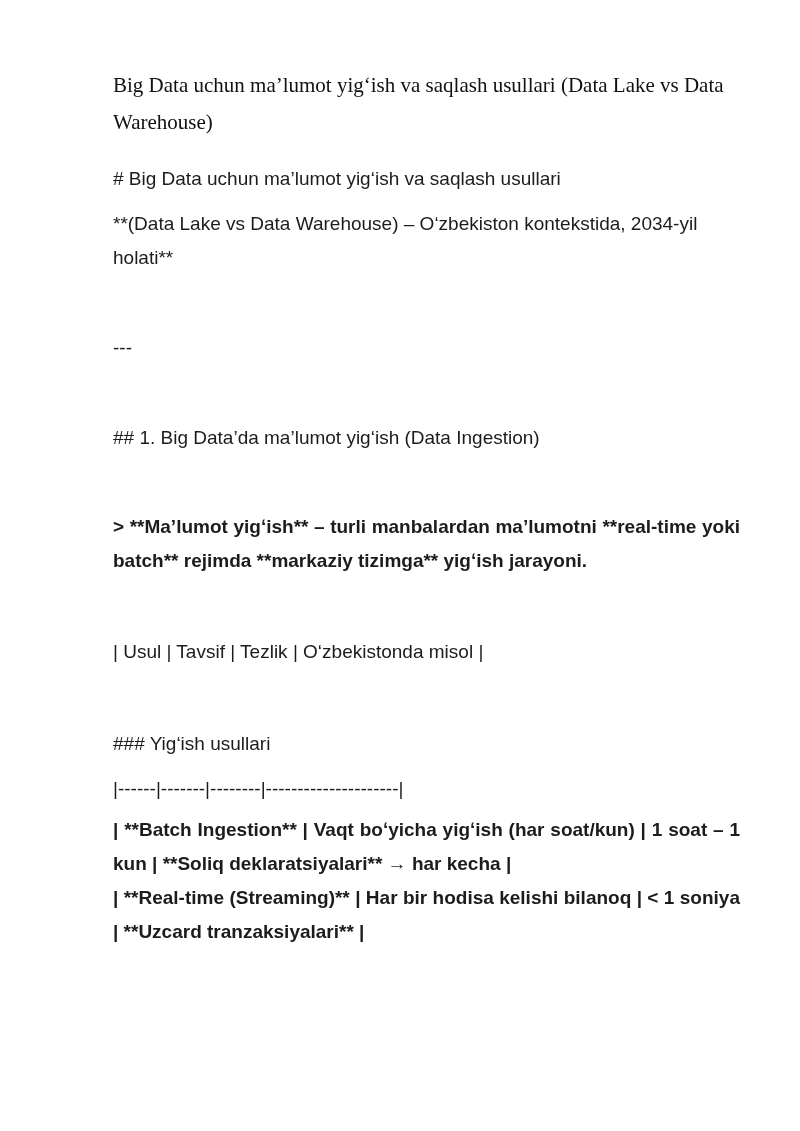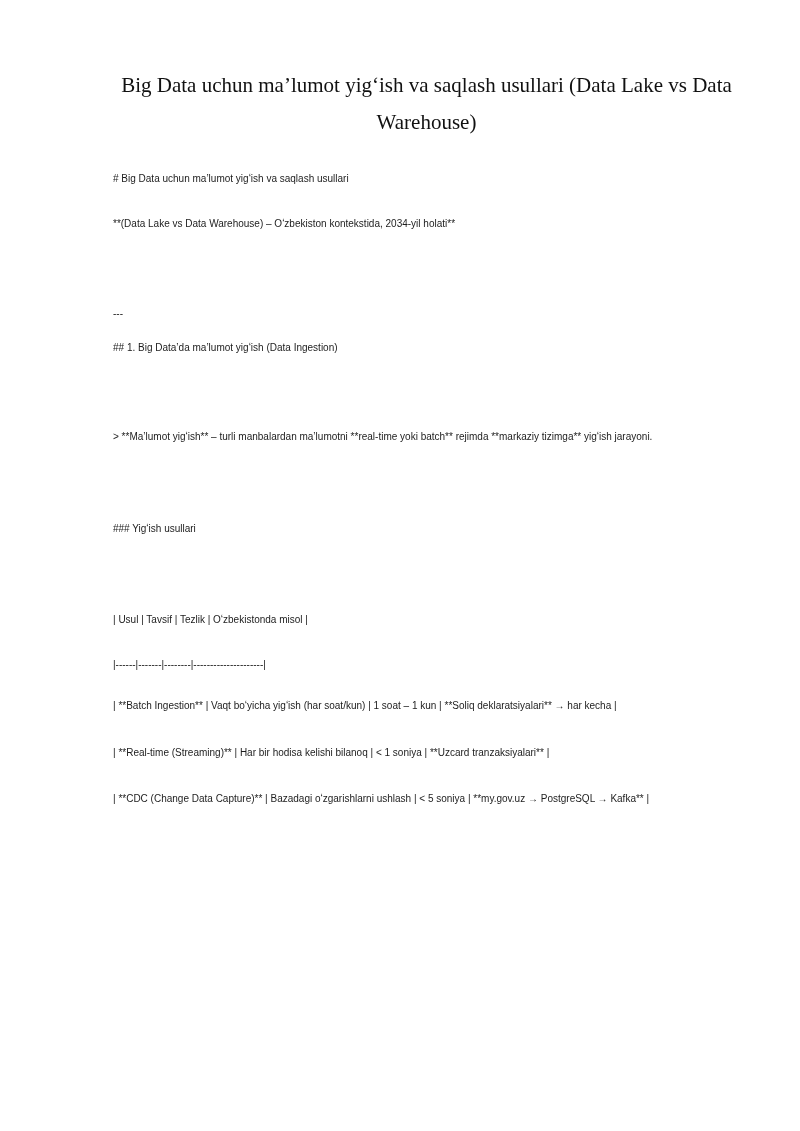--- a/index.html
+++ b/index.html
@@ -20,56 +20,55 @@
     left: 113px;
     top: 0;
     width: 627px;
   }
   .doc-title {
     font-family: "Liberation Serif", serif;
     font-size: 21px;
     line-height: 37px;
     color: #111111;
     font-weight: 400;
-    text-align: center;
   }
   .md {
-    font-size: 10px;
+    font-size: 19px;
     line-height: 34px;
     font-weight: 400;
     white-space: normal;
   }
   .just {
     text-align: justify;
     text-align-last: left;
+    font-weight: bold;
   }
 </style>
 </head>
 <body>
 
 <div class="page">
 
   <div class="doc-title" style="margin-top:67px">Big Data uchun ma’lumot yigʻish va saqlash usullari (Data Lake vs Data Warehouse)</div>
 
   <div class="md" style="margin-top:21px"># Big Data uchun ma’lumot yigʻish va saqlash usullari</div>
 
   <div class="md" style="margin-top:11px">**(Data Lake vs Data Warehouse) – Oʻzbekiston kontekstida, 2034-yil holati**</div>
 
   <div class="md" style="margin-top:56px">---</div>
 
-  <div class="md" style="">## 1. Big Data’da ma’lumot yigʻish (Data Ingestion)</div>
+  <div class="md" style="margin-top:56px">## 1. Big Data’da ma’lumot yigʻish (Data Ingestion)</div>
 
   <div class="md just" style="margin-top:55px">&gt; **Ma’lumot yigʻish** – turli manbalardan ma’lumotni **real-time yoki batch** rejimda **markaziy tizimga** yigʻish jarayoni.</div>
 
+  <div class="md" style="margin-top:57px">| Usul | Tavsif | Tezlik | Oʻzbekistonda misol |</div>
+
   <div class="md" style="margin-top:58px">### Yigʻish usullari</div>
-
-  <div class="md" style="margin-top:57px">| Usul | Tavsif | Tezlik | Oʻzbekistonda misol |</div>
 
   <div class="md" style="margin-top:11px">|------|-------|--------|---------------------|</div>
 
   <div class="md just" style="margin-top:7px">| **Batch Ingestion** | Vaqt boʻyicha yigʻish (har soat/kun) | 1 soat – 1 kun | **Soliq deklaratsiyalari** → har kecha |</div>
 
-  <div class="md just" style="margin-top:13px">| **Real-time (Streaming)** | Har bir hodisa kelishi bilanoq | &lt; 1 soniya | **Uzcard tranzaksiyalari** |</div>
+  <div class="md just" style="">| **Real-time (Streaming)** | Har bir hodisa kelishi bilanoq | &lt; 1 soniya | **Uzcard tranzaksiyalari** |</div>
 
-  <div class="md just" style="margin-top:12px">| **CDC (Change Data Capture)** | Bazadagi oʻzgarishlarni ushlash | &lt; 5 soniya | **my.gov.uz → PostgreSQL → Kafka** |</div>
 
 
 </div>
 
 </body></html>

